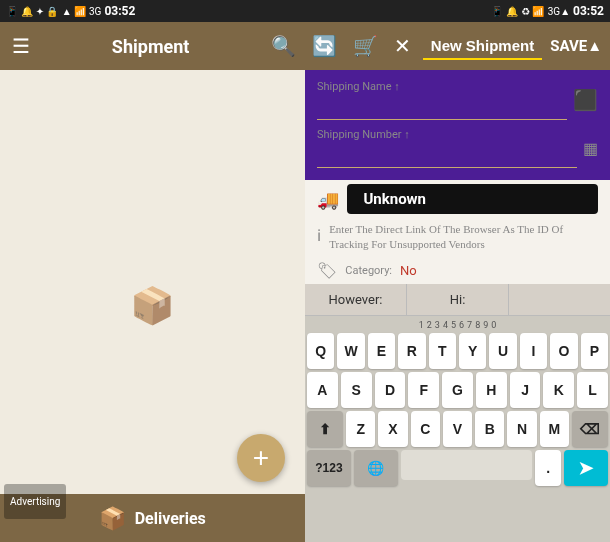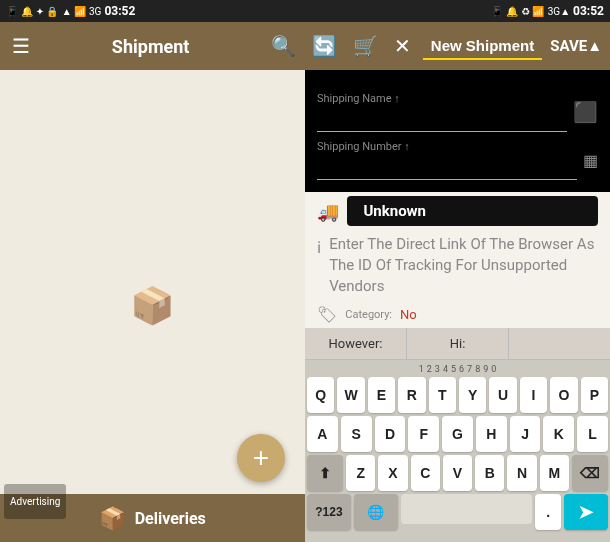--- a/index.html
+++ b/index.html
@@ -153,22 +153,22 @@
     .right-panel {
       width: 305px;
       background: #f5f2ec;
       display: flex;
       flex-direction: column;
       overflow: hidden;
     }
 
     
     .form-area {
-      padding: 22px 12px 4px 12px;
-      background: #000000;
+      padding: 10px 12px 4px 12px;
+      background: #4c1d95;
     }
     .form-field {
       margin-bottom: 8px;
     }
     .form-label {
       font-size: 11px;
       color: #888;
       margin-bottom: 2px;
     }
     .form-input {
@@ -221,23 +221,24 @@
       gap: 8px;
       padding: 4px 12px;
       background: #f5f2ec;
     }
     .info-icon {
       font-size: 16px;
       color: #888;
       margin-top: 2px;
     }
     .info-text {
-      font-size: 15px;
+      font-size: 11px;
       color: #888;
       line-height: 1.4;
+      font-family: Liberation Serif, serif;
     }
 
     
     .category-row {
       display: flex;
       align-items: center;
       gap: 8px;
       padding: 4px 12px;
       background: #f5f2ec;
     }

